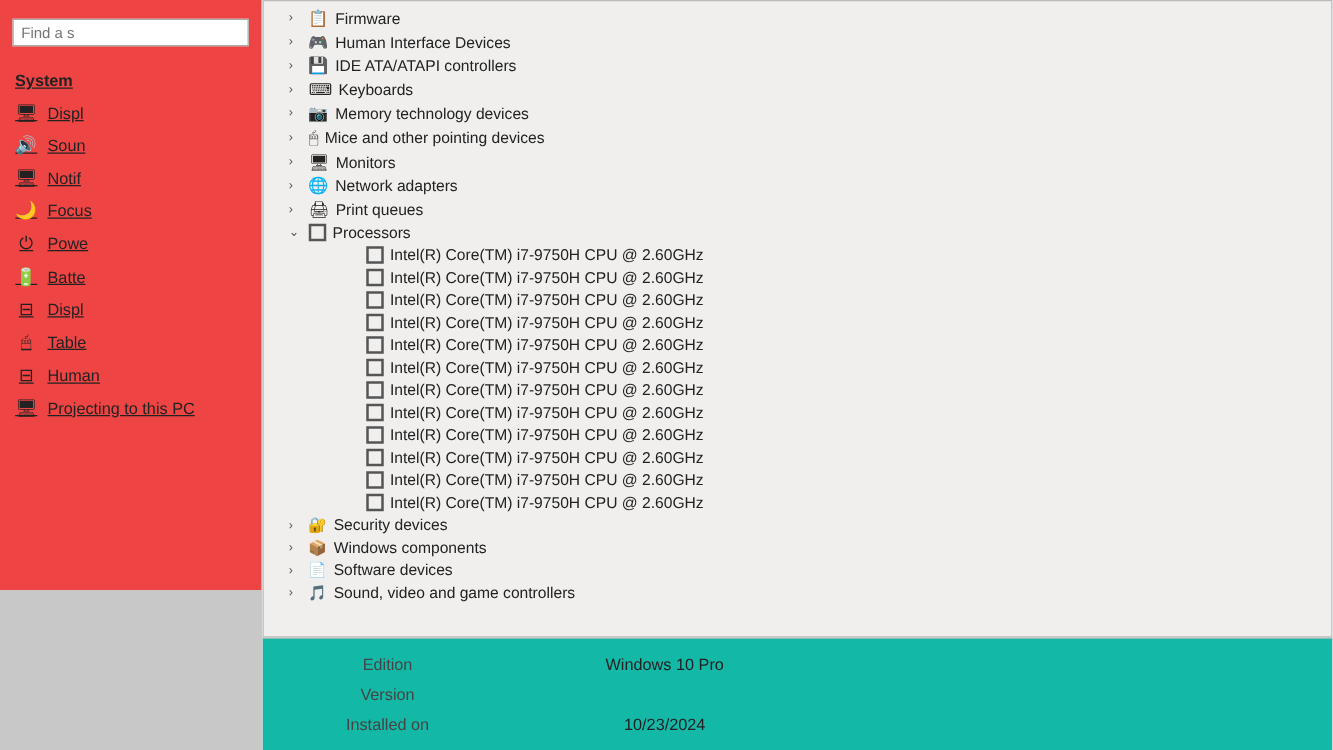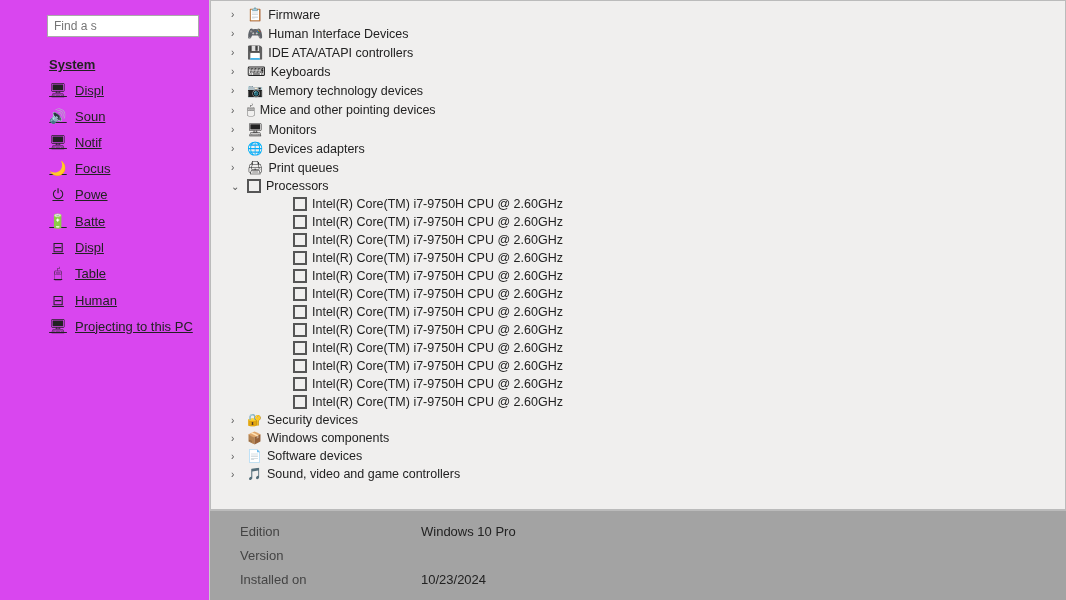--- a/index.html
+++ b/index.html
@@ -9,27 +9,26 @@
       overflow: hidden;
       background: #c8c8c8;
       font-family: 'Segoe UI', Arial, sans-serif;
       font-size: 13px;
       display: flex;
     }
 
     
     .sidebar {
       width: 210px;
-      background: #d946ef;
+      background: #ef4444;
       border-right: 1px solid #ccc;
       padding-top: 10px;
       flex-shrink: 0;
-      height: 600px;
+      height: 472px;
       overflow: hidden;
-      padding-left: 37px;
     }
 
     .find-bar {
       padding: 5px 10px;
       margin-bottom: 10px;
     }
 
     .find-bar input {
       width: 100%;
       padding: 3px 6px;
@@ -114,28 +113,29 @@
       color: #555;
       width: 12px;
     }
 
     .device-item.child-item {
       padding-left: 66px;
     }
 
     
     .info-panel {
-      background: #a3a3a3;
+      background: #14b8a6;
       border-top: 1px solid #bbb;
       padding: 10px 30px;
       display: grid;
       grid-template-columns: 140px 1fr 120px 1fr;
       gap: 4px 11px;
       align-items: center;
       min-height: 90px;
+      text-align: center;
     }
 
     .info-label {
       color: #444;
       font-size: 13px;
       grid-column: 1;
     }
 
     .info-value {
       color: #222;
@@ -233,21 +233,21 @@
           <span>Mice and other pointing devices</span>
         </div>
         <div class="device-item">
           <span class="arrow">›</span>
           <span style="margin-right:5px;font-size:13px;">🖥</span>
           <span>Monitors</span>
         </div>
         <div class="device-item">
           <span class="arrow">›</span>
           <span style="margin-right:5px;font-size:13px;">🌐</span>
-          <span>Devices adapters</span>
+          <span>Network adapters</span>
         </div>
         <div class="device-item">
           <span class="arrow">›</span>
           <span style="margin-right:5px;font-size:13px;">🖨</span>
           <span>Print queues</span>
         </div>
         <div class="device-item">
           <span class="arrow expanded">⌄</span>
           <span style="display:inline-block;width:14px;height:14px;border:2px solid #555;margin-right:5px;flex-shrink:0;"></span>
           <span>Processors</span>

